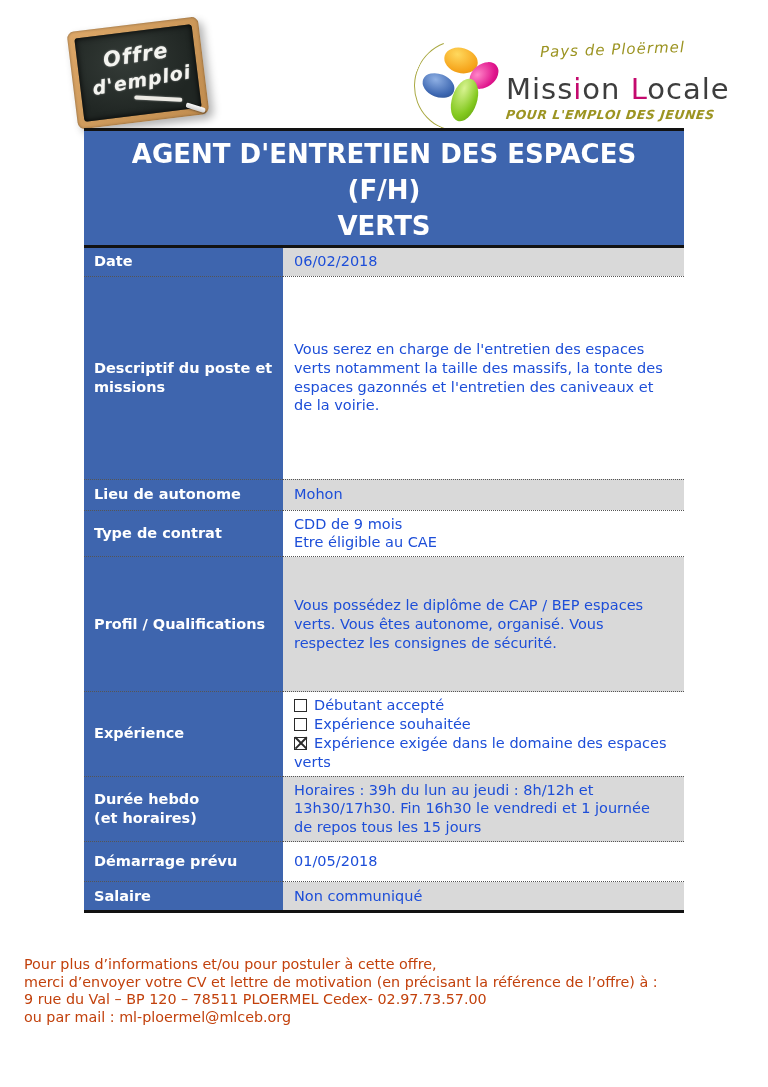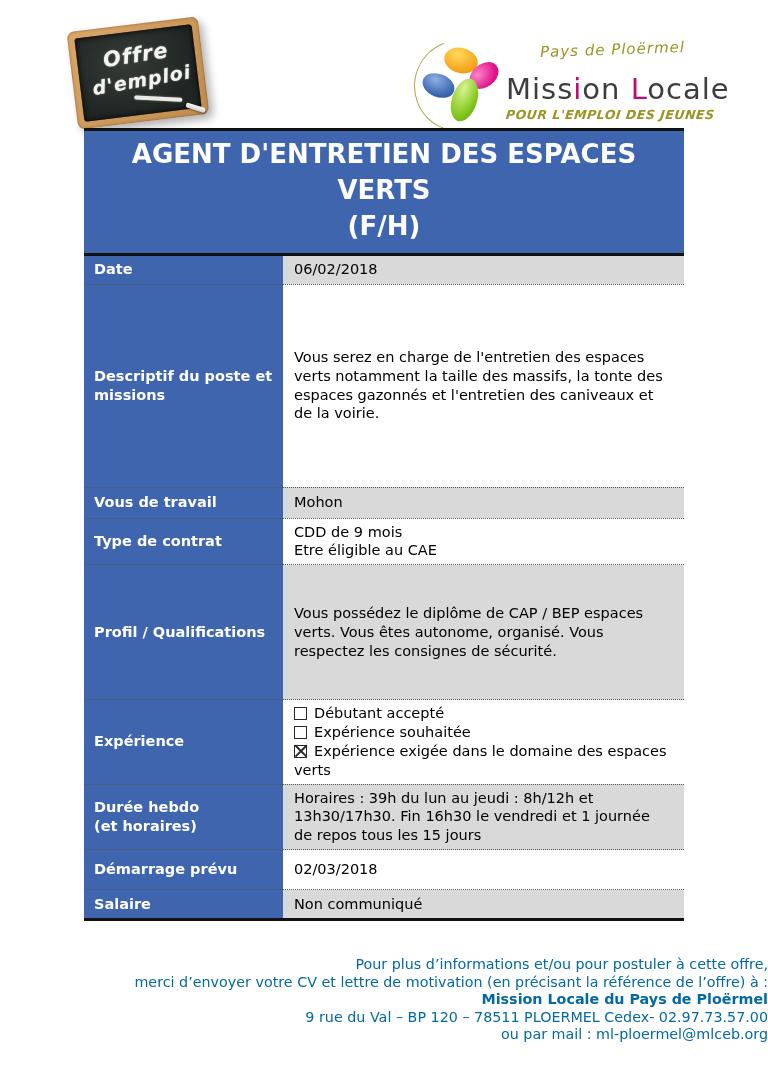--- a/index.html
+++ b/index.html
@@ -66,47 +66,47 @@
   .logo-name { font-size:29px; letter-spacing:1px; margin-top:14px; white-space:nowrap; }
   .logo-tagline {
     font-style:italic; font-weight:bold; font-size:12.5px; letter-spacing:.5px;
     transform:skewX(-6deg); margin-top:1px; white-space:nowrap;
   }
 
   
   .doc { position:absolute; left:84px; top:128px; width:600px; }
   .band {
     background:var(--blue); color:#fff; text-align:center; font-weight:bold;
-    font-size:26px; line-height:36px; padding:5px 0 9px;
+    font-size:26px; line-height:36px; padding:5px 0 1px;
     border-top:3px solid #121212; border-bottom:3px solid #121212;
   }
   table.offer { width:600px; border-collapse:collapse; table-layout:fixed; }
   table.offer { border-bottom:3px solid #121212; }
   table.offer tr { border-bottom:1px dotted #555; }
   table.offer td { vertical-align:middle; font-size:14.5px; }
   td.lbl {
     width:199px; background:var(--blue); color:#fff; font-weight:bold;
     padding:3px 6px 3px 10px; line-height:1.3;
   }
-  td.val { padding:4px 14px 4px 11px; line-height:1.3; color:#000000; }
+  td.val { padding:4px 14px 4px 11px; line-height:1.3; color:#1d4ed8; }
   td.val.gray { background:var(--gray); }
   .cb {
     display:inline-block; width:13px; height:13px; border:1.7px solid #2a2a2a;
     background:#fff; position:relative; vertical-align:-2px; margin-right:7px;
   }
   .cb.checked::before, .cb.checked::after {
     content:""; position:absolute; left:-2px; top:4.6px; width:16px; height:1.6px;
     background:#2a2a2a;
   }
   .cb.checked::before { transform:rotate(45deg); }
   .cb.checked::after  { transform:rotate(-45deg); }
 
   
-  .footer { position:absolute; left:0; right:0; top:956px; text-align:right;
-    font-size:14.3px; line-height:17.5px; color:#0369a1;margin-left:24px; }
+  .footer { position:absolute; left:0; right:0; top:956px; text-align:left;
+    font-size:14.3px; line-height:17.5px; color:#c2410c;margin-left:24px; }
   .footer .bold { font-weight:bold; }
 </style>
 </head>
 <body>
 
 <div class="page" style="--blue: #3e65ae; --gray: #d9d9d9;">
 
   <div class="chalkboard">
     <div class="board">
       <div class="chalk-line1">Offre</div>
@@ -127,22 +127,22 @@
     <div class="logo-text">
       <div class="logo-region" style="color: rgb(156, 148, 34);">Pays de Ploërmel</div>
       <div class="logo-name" style="color: rgb(61, 61, 61);"><span>Miss</span><span class="i-accent" style="color: rgb(196, 10, 110);">i</span><span>on</span> <span class="l-accent" style="color: rgb(196, 10, 110);">L</span><span>ocale</span></div>
       <div class="logo-tagline" style="color: rgb(156, 148, 34);">POUR L'EMPLOI DES JEUNES</div>
     </div>
   </div>
 
   <div class="doc">
     <div class="band">
       <div>AGENT D'ENTRETIEN DES ESPACES</div>
+      <div>(F/H)</div>
       <div>VERTS</div>
-      <div>(F/H)</div>
     </div>
     <table class="offer">
       <tbody id="offer-rows">
           <tr style="height: 28px;">
             <td class="lbl">
               <div>Date</div>
             </td>
             <td class="val gray">
               <div>06/02/2018</div>
             </td>
@@ -151,21 +151,21 @@
             <td class="lbl">
               <div>Descriptif du poste et</div>
               <div>missions</div>
             </td>
             <td class="val">
               <div>Vous serez en charge de l'entretien des espaces verts notamment la taille des massifs, la tonte des espaces gazonnés et l'entretien des caniveaux et de la voirie.</div>
             </td>
           </tr>
           <tr style="height: 31px;">
             <td class="lbl">
-              <div>Vous de travail</div>
+              <div>Lieu de autonome</div>
             </td>
             <td class="val gray">
               <div>Mohon</div>
             </td>
           </tr>
           <tr style="height: 44px; margin-left: 40px;">
             <td class="lbl">
               <div>Type de contrat</div>
             </td>
             <td class="val">
@@ -198,35 +198,34 @@
             </td>
             <td class="val gray">
               <div>Horaires : 39h du lun au jeudi : 8h/12h et 13h30/17h30. Fin 16h30 le vendredi et 1 journée de repos tous les 15 jours</div>
             </td>
           </tr>
           <tr style="height: 40px;">
             <td class="lbl">
               <div>Démarrage prévu</div>
             </td>
             <td class="val">
-              <div>02/03/2018</div>
+              <div>01/05/2018</div>
             </td>
           </tr>
           <tr style="height: 30px;">
             <td class="lbl">
               <div>Salaire</div>
             </td>
             <td class="val gray">
               <div>Non communiqué</div>
             </td>
           </tr>
         </tbody>
     </table>
   </div>
 
   <div class="footer" id="footer">
       <div class="">Pour plus d’informations et/ou pour postuler à cette offre,</div>
       <div class="">merci d’envoyer votre CV et lettre de motivation (en précisant la référence de l’offre) à :</div>
-      <div class="bold">Mission Locale du Pays de Ploërmel</div>
       <div class="">9 rue du Val – BP 120 – 78511 PLOERMEL Cedex- 02.97.73.57.00</div>
       <div class="">ou par mail : ml-ploermel@mlceb.org</div>
     </div>
 </div>
 
 </body></html>

